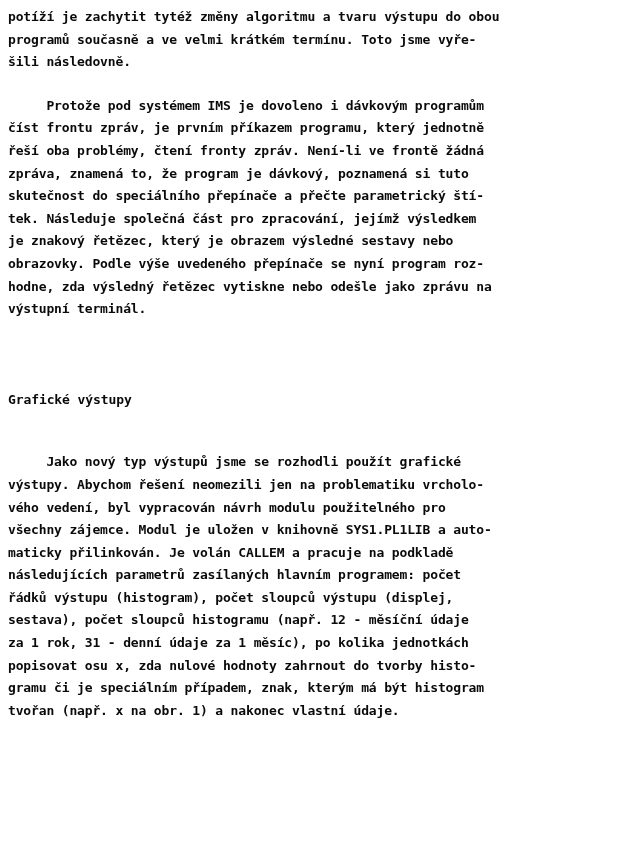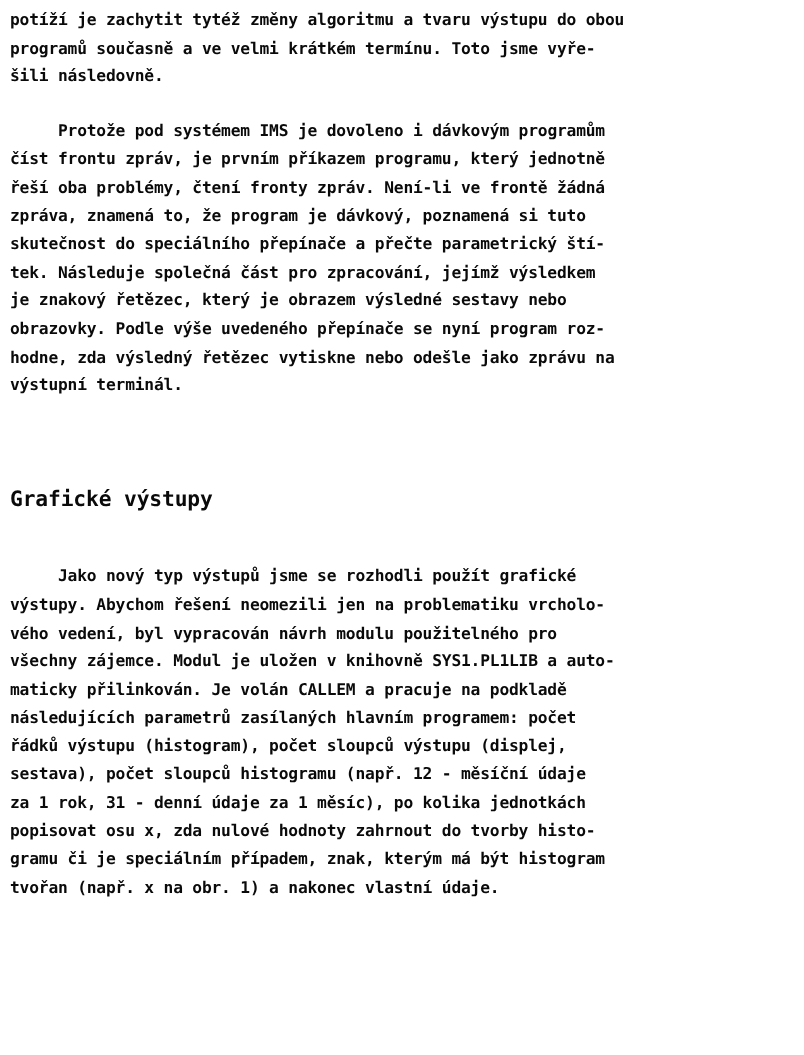--- a/index.html
+++ b/index.html
@@ -37,21 +37,21 @@
     white-space: pre-wrap;
     font-weight: 700;
     text-rendering: optimizeLegibility;
   }
   .blockgap-1 { height: 21px; }
   .blockgap-2 { height: 22px; }
   .blockgap-3 { height: 46px; }
   .blockgap-4 { height: 40px; }
   h2.heading {
     margin: 0;
-    font-size: 17px;
+    font-size: 13.0px;
     line-height: 22.6px;
     letter-spacing: -0.1px;
     color: #0a0a0a;
     font-weight: 700;
     text-decoration: none;
   }
 </style>
 </head>
 <body>
 

